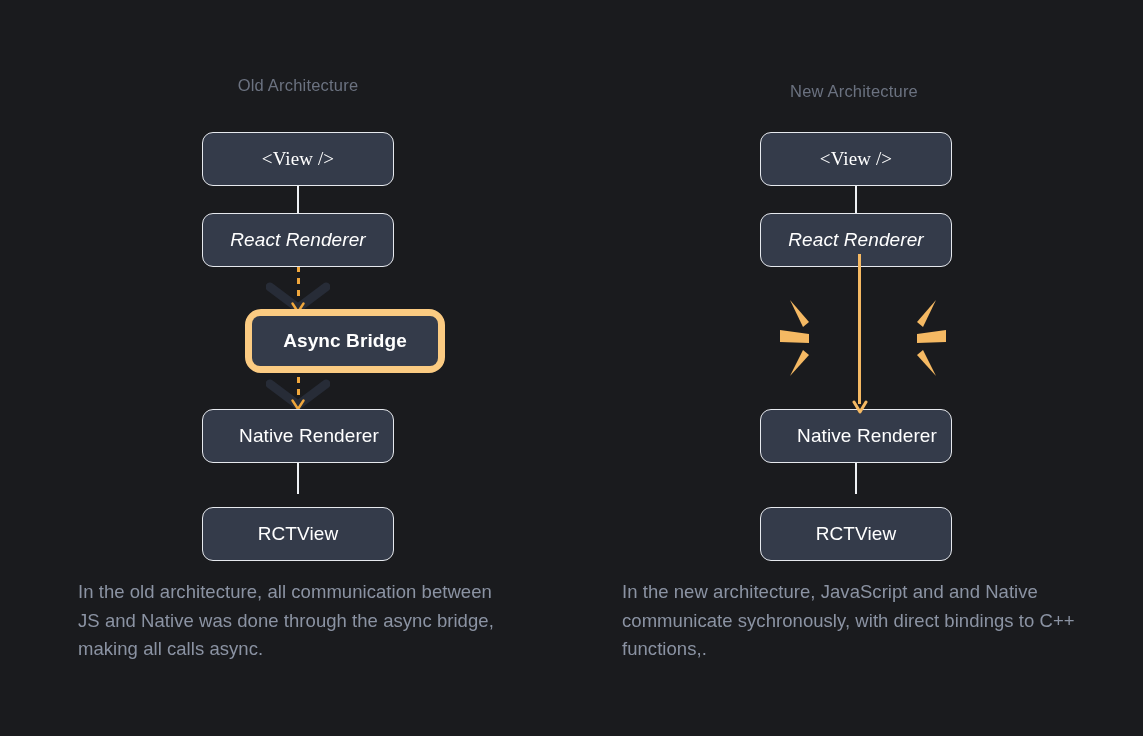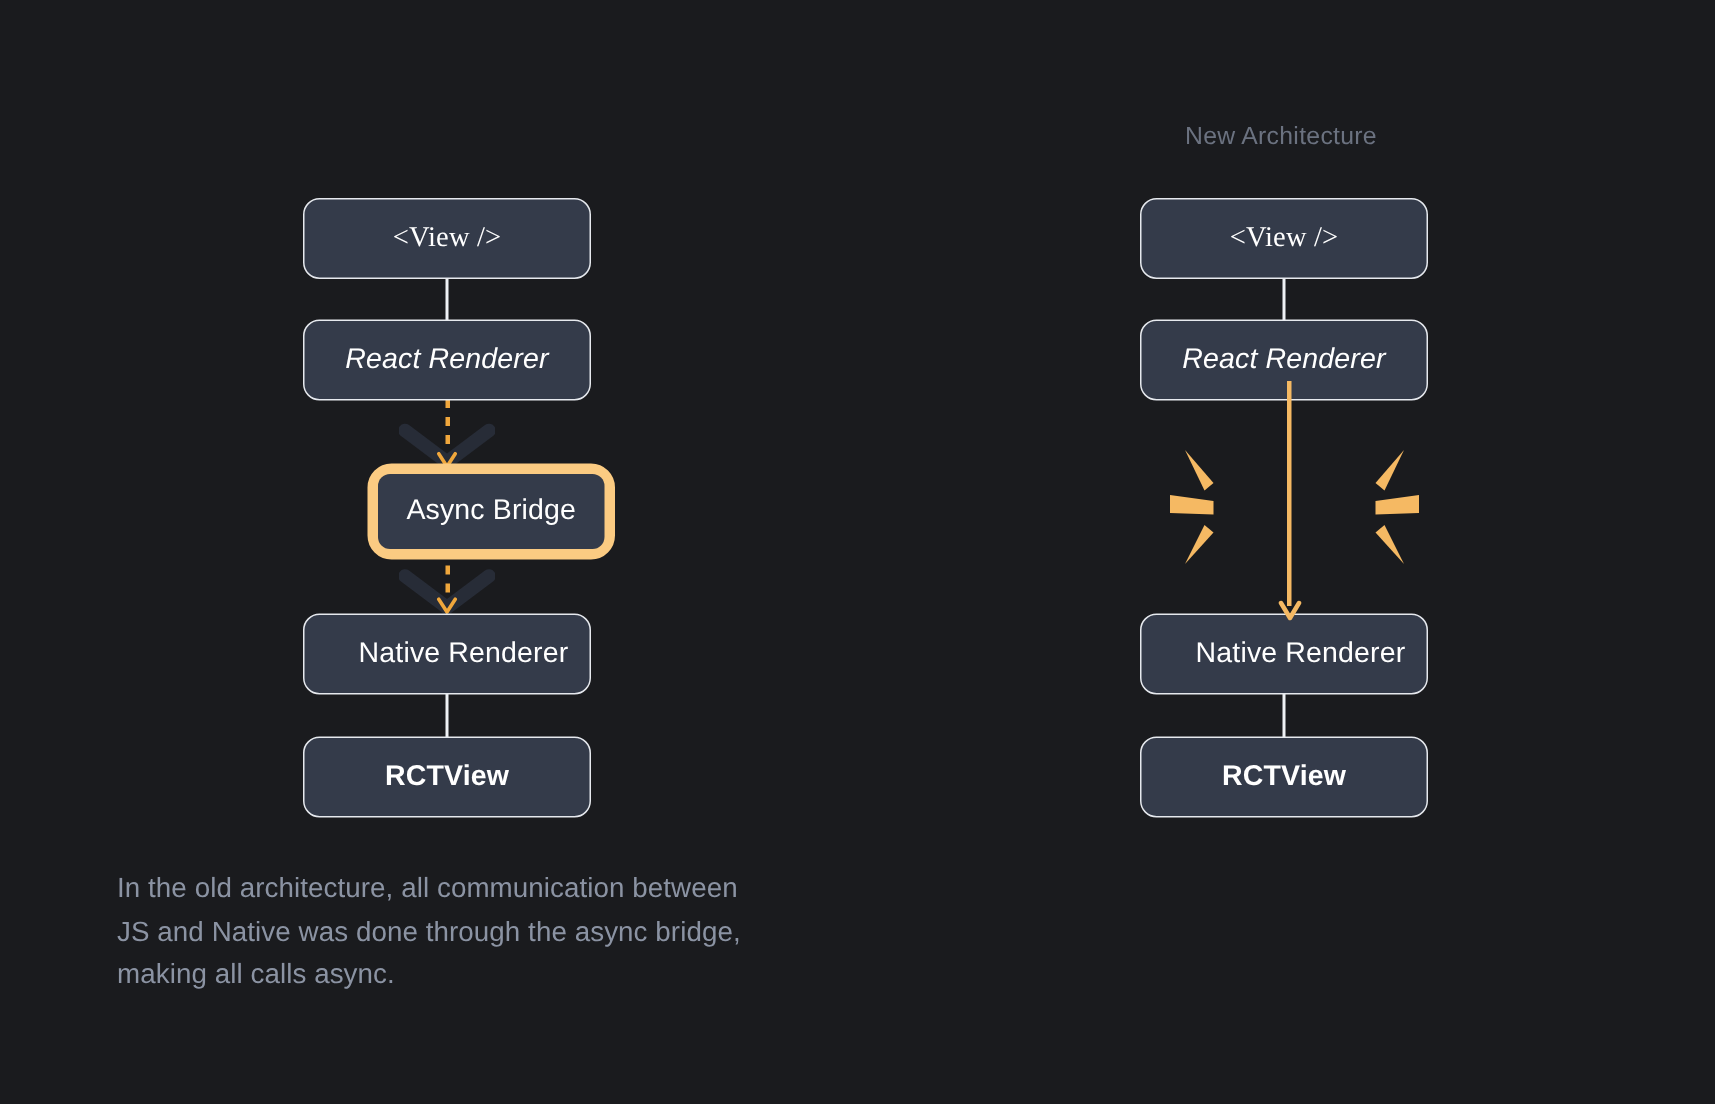--- a/index.html
+++ b/index.html
@@ -64,32 +64,33 @@
     color: #ffffff;
     letter-spacing: 0.1px;
     z-index: 4;
   }
   .column.right .node { left: 166px; }
 
   .node.n-view    { top: 132px; font-family: Liberation Serif, serif; }
   .node.n-react   { top: 213px; font-style: italic; }
   .node.n-bridge  { top: 313px; }
   .node.n-native  { top: 409px; padding-left: 22px; }
-  .node.n-rct     { top: 491px; font-weight: bold; }
+  .node.n-rct     { top: 507px; }
 
   
   .node.highlight {
-    width: 165px;
+    width: 200px;
     height: 64px;
     left: 207px;
     top: 309px;
     background: #4d7c0f;
     border: 8px solid #fbcb82;
     border-radius: 16px;
     box-shadow: 0 0 0 0 rgba(0,0,0,0);
+    font-weight: bold;
   }
   .node.highlight .node-inner {
     position: absolute;
     inset: -1px;
     border-radius: 8px;
     background: #343b4a;
     display: flex;
     align-items: center;
     justify-content: center;
     font-size: 19px;
@@ -201,20 +202,21 @@
   }
   .column.right .caption { width: 466px; left: 28px; top: 578px; }
 </style>
 </head>
 <body>
 
 <div class="stage">
 
   <div class="column left">
 
+    <div class="col-title">Old Architecture</div>
 
     <div class="node n-view">&lt;View /&gt;</div>
 
     <div class="connector c1"></div>
 
     <div class="node n-react">React Renderer</div>
 
     <div class="ghost-chevron g1">
       <svg viewBox="0 0 64 30" width="64" height="30" aria-hidden="true">
         <path d="M4 5 L32 26 L60 5" fill="none" stroke="#272c37" stroke-width="9" stroke-linecap="round" stroke-linejoin="round"></path>
@@ -292,15 +294,16 @@
         </svg>
       </div>
     </div>
 
     <div class="node n-native">Native Renderer</div>
 
     <div class="connector c4"></div>
 
     <div class="node n-rct">RCTView</div>
 
+    <div class="caption">In the new architecture, JavaScript and and Native communicate sychronously, with direct bindings to C++ functions,.</div>
   </div>
 
 </div>
 
 </body></html>

